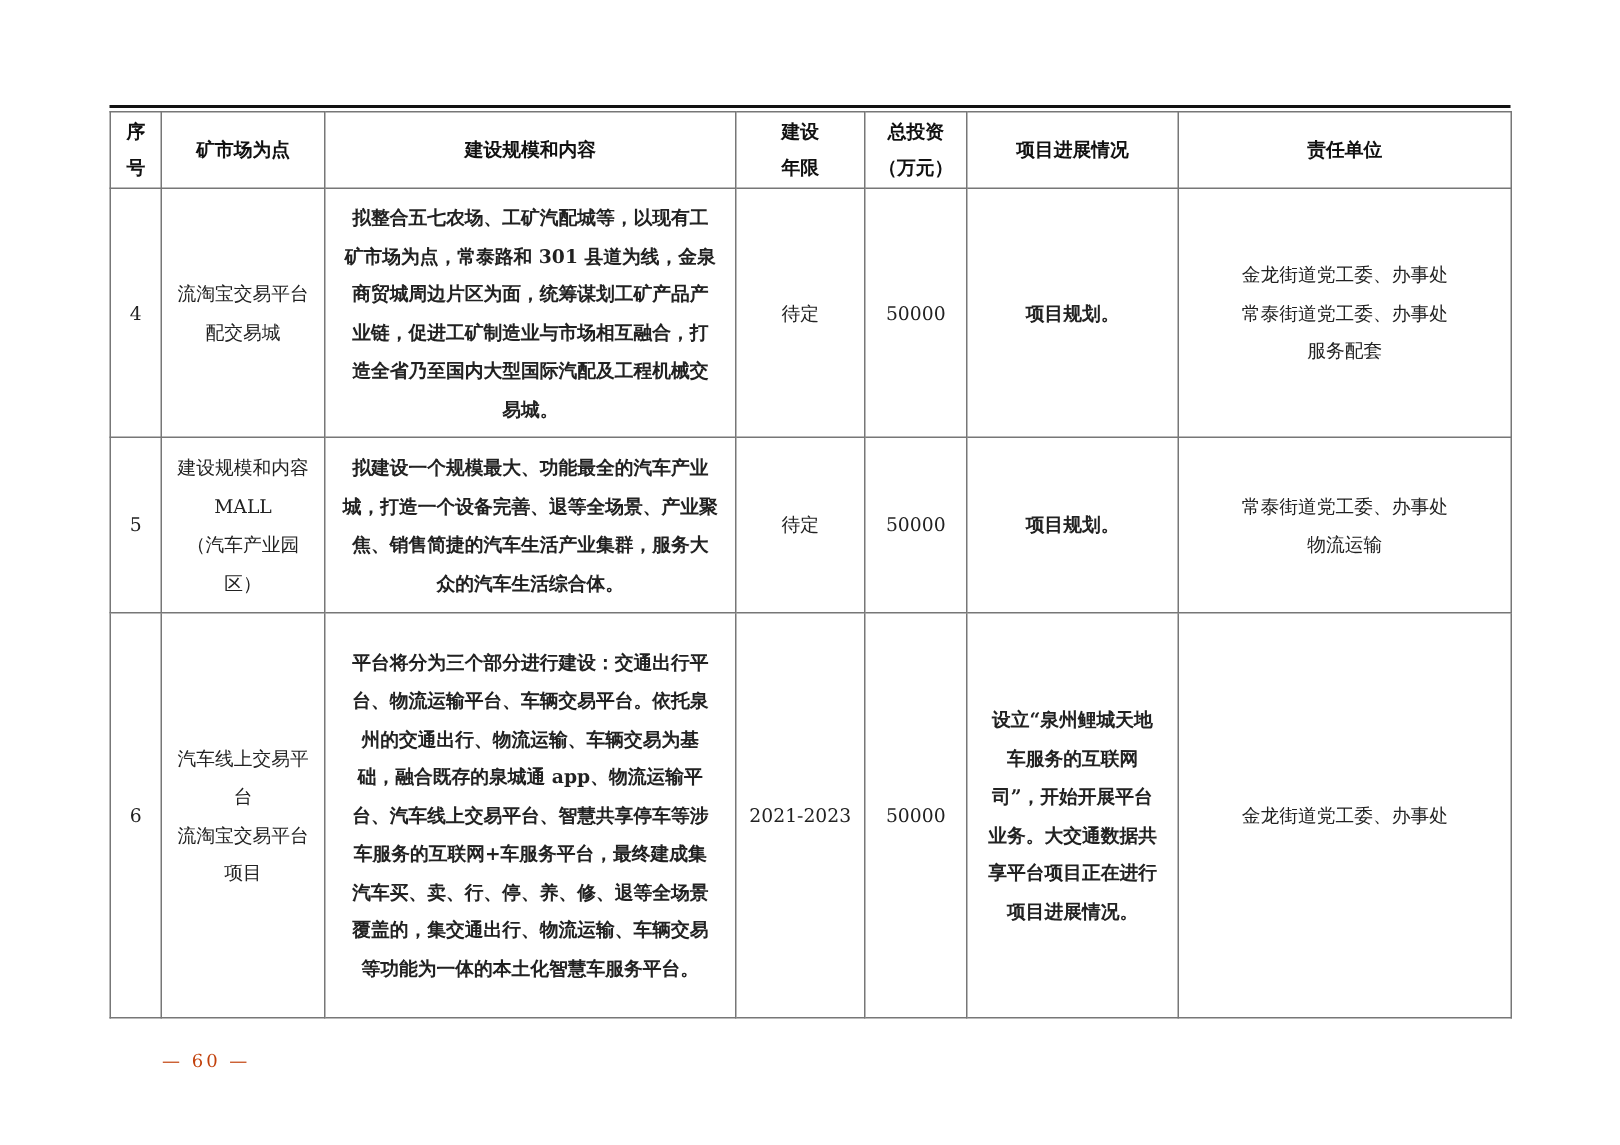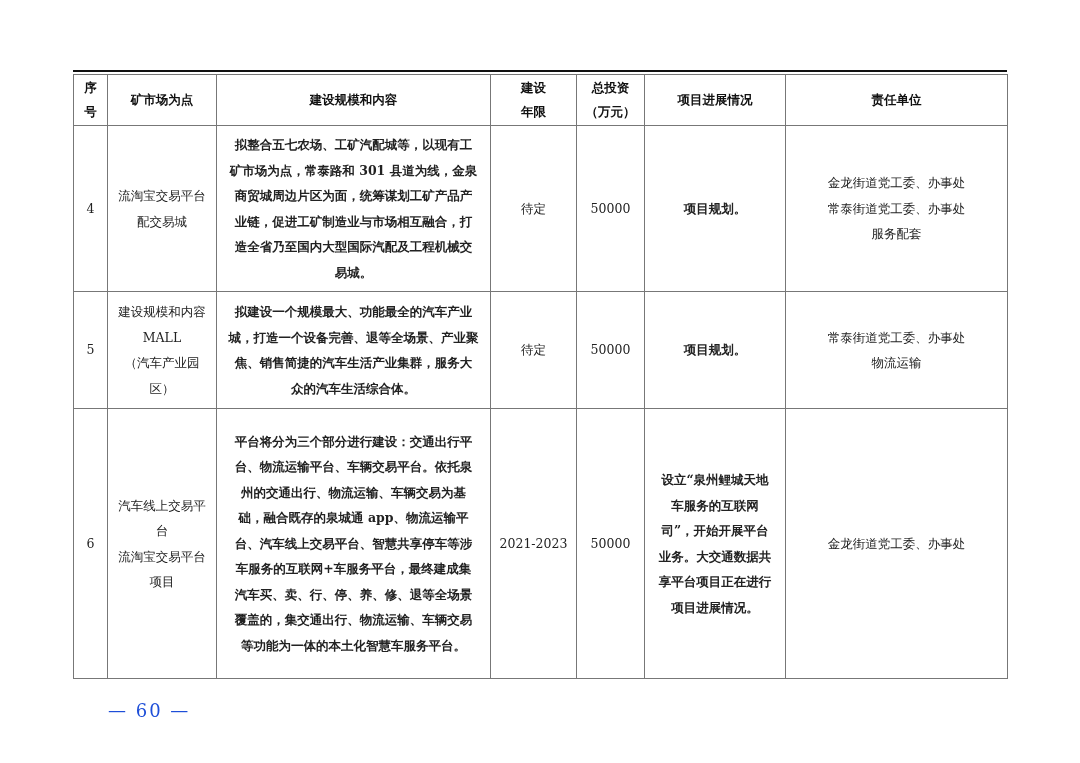--- a/index.html
+++ b/index.html
@@ -5,21 +5,21 @@
   html, body { margin:0; padding:0; background:#ffffff; }
   body { width:1080px; height:763px; position:relative; overflow:hidden;
          font-family:"DejaVu Serif", "Liberation Serif", serif; color:#222; }
   .topline { position:absolute; left:73px; top:70px; width:934px; height:2px; background:#111; }
   table { position:absolute; left:73px; top:74px; border-collapse:collapse; table-layout:fixed; width:934px; }
   td, th { border:1px solid #777; font-size:12.5px; line-height:25.5px; vertical-align:middle; padding:0 6px; font-weight:normal; }
   th { font-family:"DejaVu Sans", "Liberation Sans", sans-serif; font-weight:bold; font-size:12.5px; line-height:24px; text-align:center; color:#111; }
   td.c { text-align:center; }
   td.l { text-align:center;font-weight:bold; }
   .line { display:block; }
-  .pagenum { position:absolute; left:108px; top:700px; font-size:18px; color:#1d4ed8; letter-spacing:2px; }
+  .pagenum { position:absolute; left:108px; top:700px; font-size:12px; color:#c2410c; letter-spacing:2px; }
 </style>
 </head>
 <body>
 
 <div class="topline"></div>
 
 <table>
   <colgroup>
     <col style="width:34px">
     <col style="width:109px">

